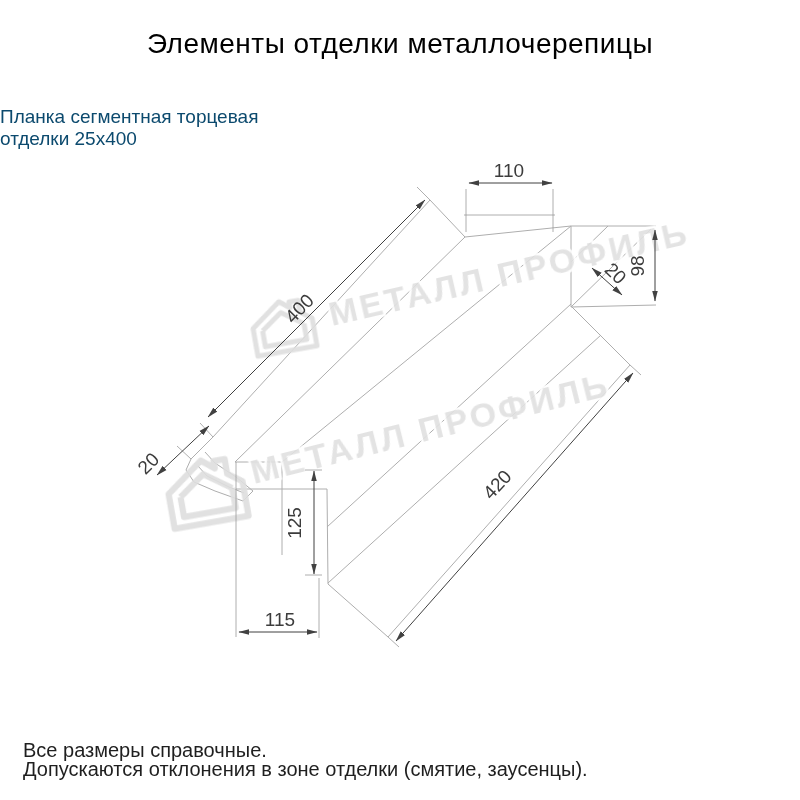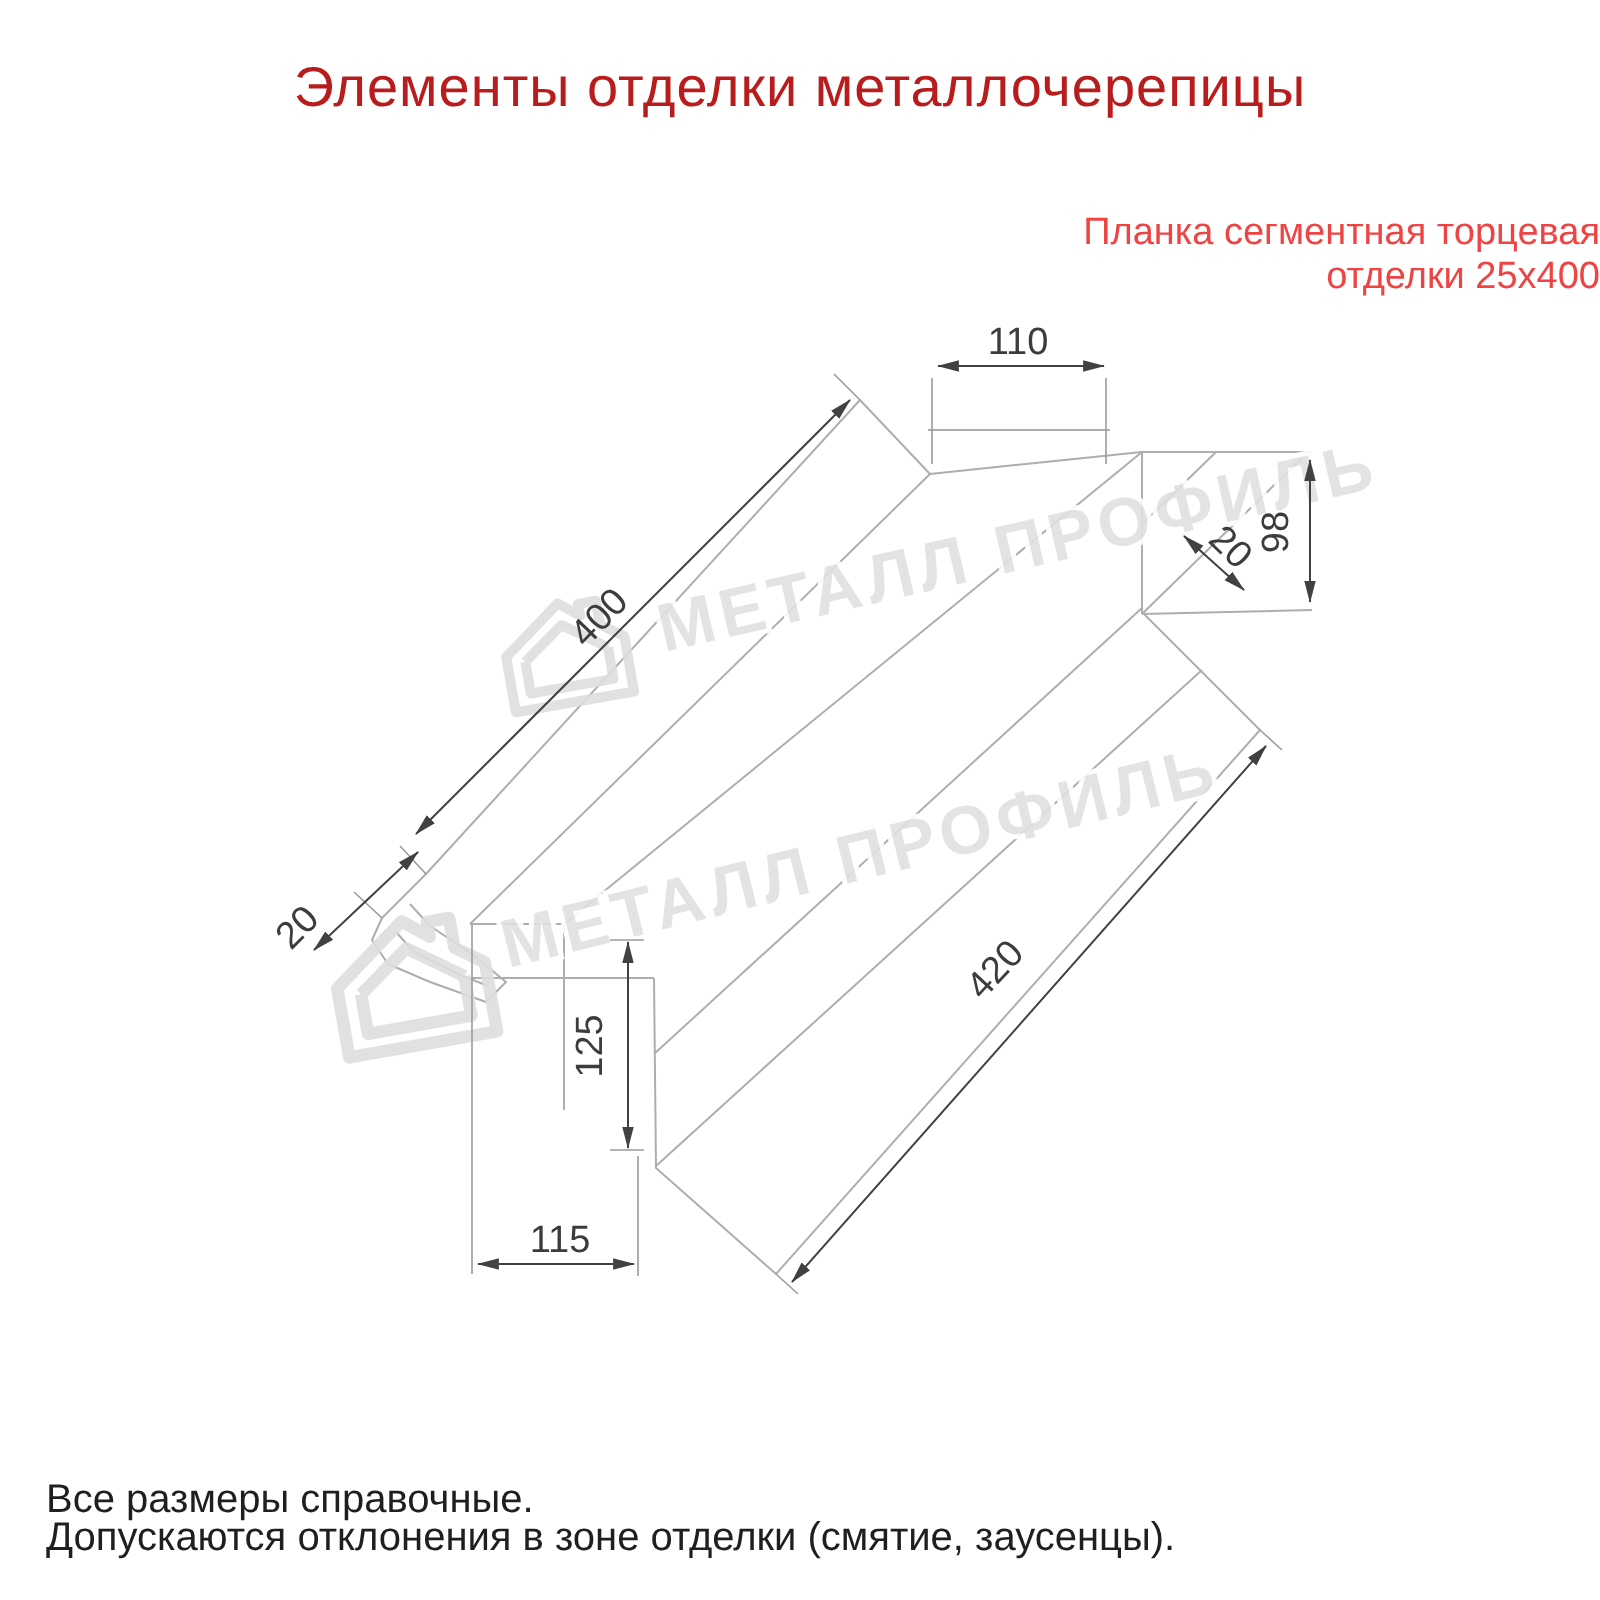--- a/index.html
+++ b/index.html
@@ -1,21 +1,21 @@
 <!DOCTYPE html>
 <html><head>
 <meta charset="utf-8">
 <style>
   html,body{margin:0;padding:0;background:#ffffff;}
   body{width:800px;height:800px;position:relative;overflow:hidden;
        font-family:"Liberation Sans", sans-serif;}
   .title{position:absolute;top:28px;left:0;width:800px;text-align:center;
-         font-size:28px;color:#b91c1c;letter-spacing:.5px;}
-  .subtitle{position:absolute;top:106px;left:0;width:800px;text-align:right;
-            font-size:19px;line-height:22px;color:#ef4444;}
+         font-size:28px;color:#000000;letter-spacing:.5px;}
+  .subtitle{position:absolute;top:106px;left:0;width:800px;text-align:left;
+            font-size:19px;line-height:22px;color:#0c4a6e;}
   .footer{position:absolute;top:741px;left:23px;font-size:20px;line-height:19px;
           color:#1f1f1f;}
   svg{position:absolute;left:0;top:0;}
   .partline{stroke:#aeaeae;stroke-width:1;fill:none;stroke-linejoin:round;}
   .extline{stroke:#9b9b9b;stroke-width:.8;fill:none;}
   .dimline{stroke:#414141;stroke-width:1;fill:none;}
   .dimtext{fill:#3c3c3c;font-size:19px;font-family:"Liberation Sans",sans-serif;}
   .wm{font-family:"Liberation Sans",sans-serif;font-weight:bold;font-size:34px;
       fill:#e0e0e0;stroke:#ffffff;stroke-width:5px;paint-order:stroke;
       letter-spacing:3px;}

